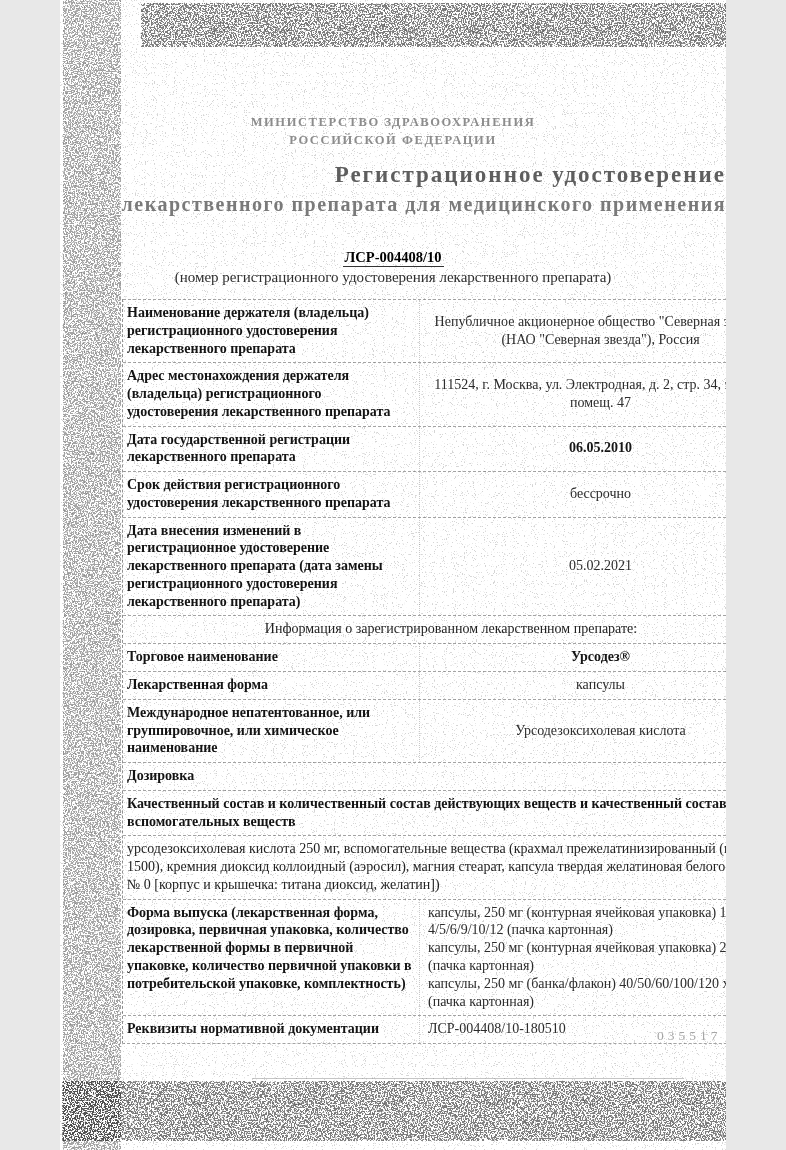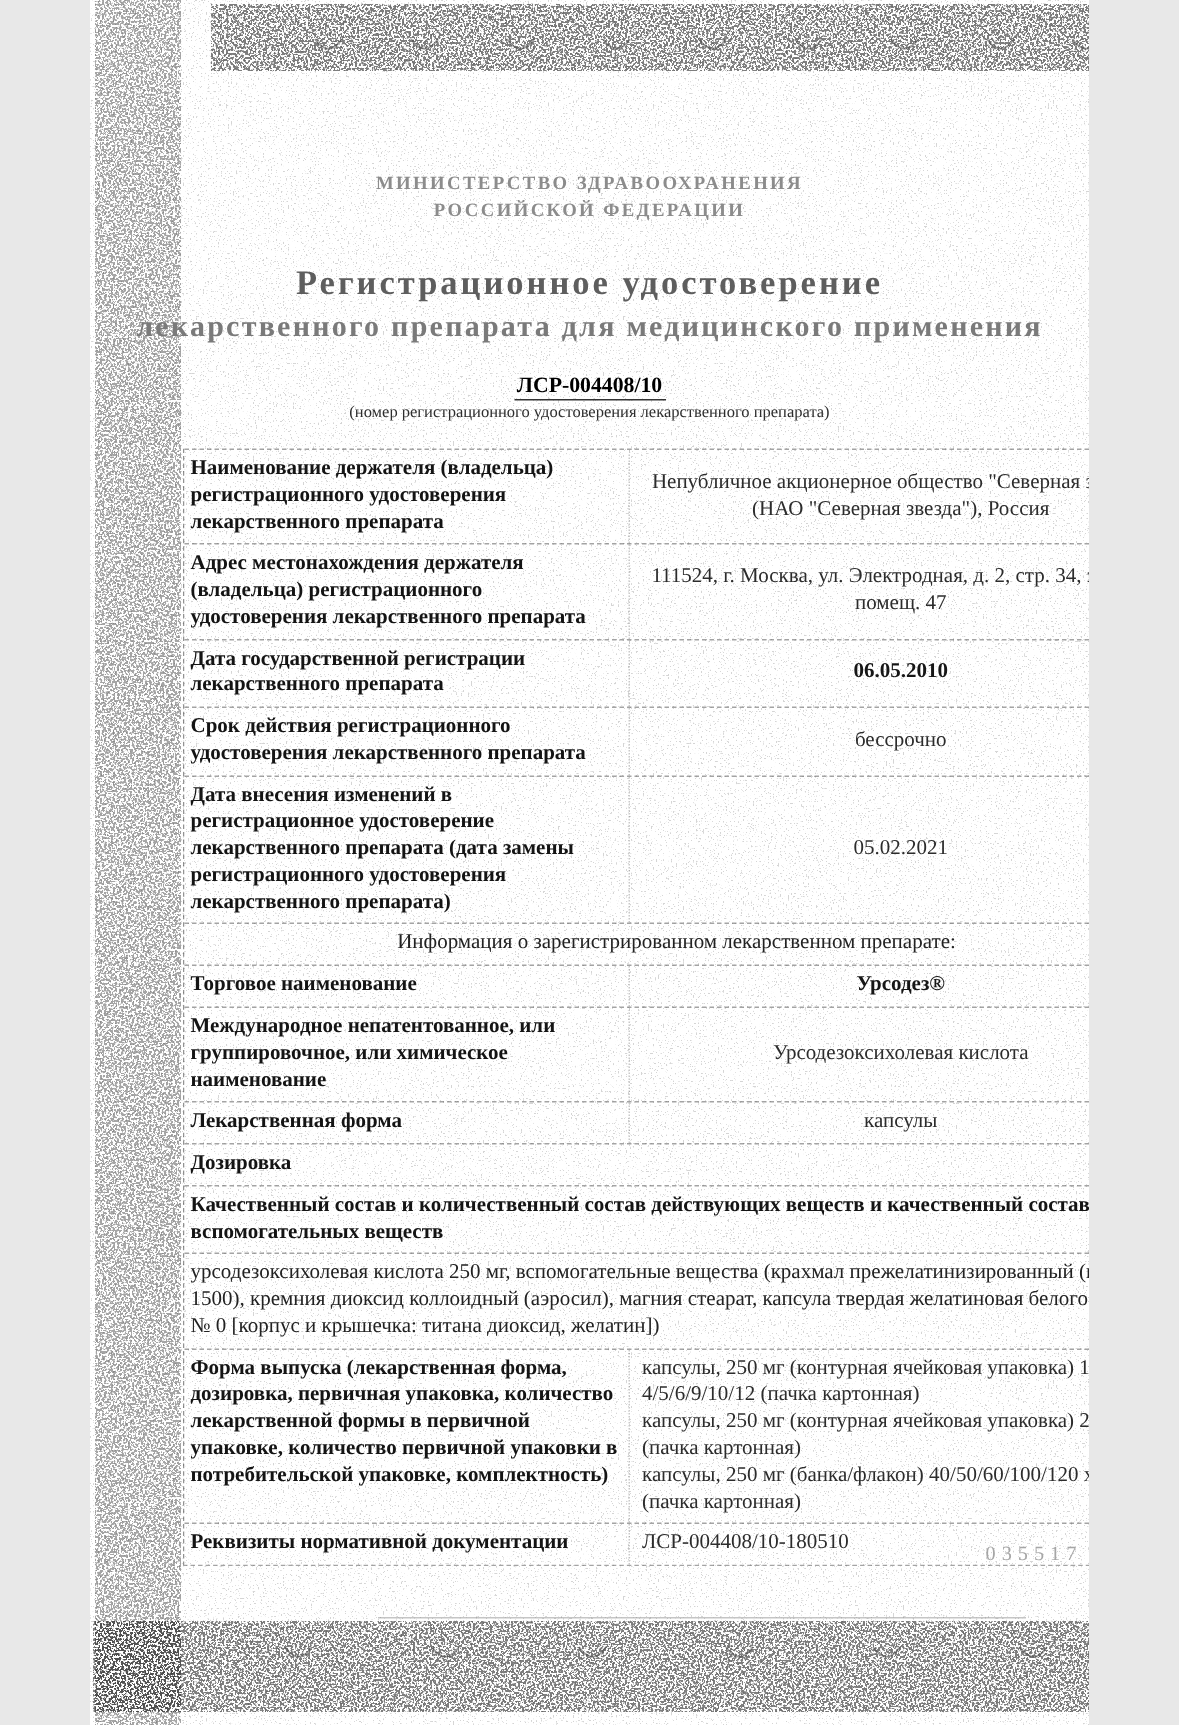--- a/index.html
+++ b/index.html
@@ -8,33 +8,33 @@
     font-family:"Liberation Serif", serif;color:#1a1a1a;overflow:hidden;
     margin:0 auto;
   }
   
   .ministry{
     position:absolute;top:113px;left:0;right:0;text-align:center;
     font-size:12.5px;font-weight:bold;letter-spacing:1.6px;color:#8c8c8c;
     line-height:1.45;filter:blur(.25px);
   }
   .doc-title{
-    position:absolute;top:176px;left:0;right:0;text-align:center;
+    position:absolute;top:162px;left:0;right:0;text-align:right;
     font-weight:bold;filter:blur(.3px);
   }
   .doc-title .t1{font-size:23px;letter-spacing:2px;color:#5e5e5e;line-height:1.1;}
   .doc-title .t2{font-size:20px;letter-spacing:1.5px;color:#7a7a7a;margin-top:6px;}
   .reg-number{
     position:absolute;top:249px;left:0;right:0;text-align:center;
     font-size:14.5px;font-weight:bold;color:#000000;
   }
   .reg-number span{border-bottom:1.5px solid #333;padding:0 2px 1px;}
   .reg-caption{
     position:absolute;top:269px;left:0;right:0;text-align:center;
-    font-size:11px;color:#2e2e2e;
+    font-size:15px;color:#2e2e2e;
   }
   
   .info-table{
     position:absolute;top:299px;left:62px;width:658px;
     font-size:14px;line-height:1.27;
     border-left:1px dashed rgba(40,40,40,.5);
     border-right:1px dotted rgba(90,90,90,.45);
     border-bottom:1px dashed rgba(90,90,90,.55);
   }
   .row{display:flex;border-top:1px dashed rgba(90,90,90,.55);}
@@ -157,27 +157,27 @@
     </div>
 
     <div class="row-full center">Информация о зарегистрированном лекарственном препарате:</div>
 
     <div class="row">
       <div class="cell-label">Торговое наименование</div>
       <div class="cell-value bold">Урсодез®</div>
     </div>
 
     <div class="row">
+      <div class="cell-label">Лекарственная форма</div>
+      <div class="cell-value">капсулы</div>
+    </div>
+
+    <div class="row">
       <div class="cell-label">Международное непатентованное, или группировочное, или химическое наименование</div>
       <div class="cell-value">Урсодезоксихолевая кислота</div>
-    </div>
-
-    <div class="row">
-      <div class="cell-label">Лекарственная форма</div>
-      <div class="cell-value">капсулы</div>
     </div>
 
     <div class="row">
       <div class="cell-label">Дозировка</div>
     </div>
 
     <div class="row-full bold">Качественный состав и количественный состав действующих веществ и качественный состав вспомогательных веществ</div>
 
     <div class="row-full">урсодезоксихолевая кислота 250 мг, вспомогательные вещества (крахмал прежелатинизированный (крахмал 1500), кремния диоксид коллоидный (аэросил), магния стеарат, капсула твердая желатиновая белого цвета № 0 [корпус и крышечка: титана диоксид, желатин])</div>
 

